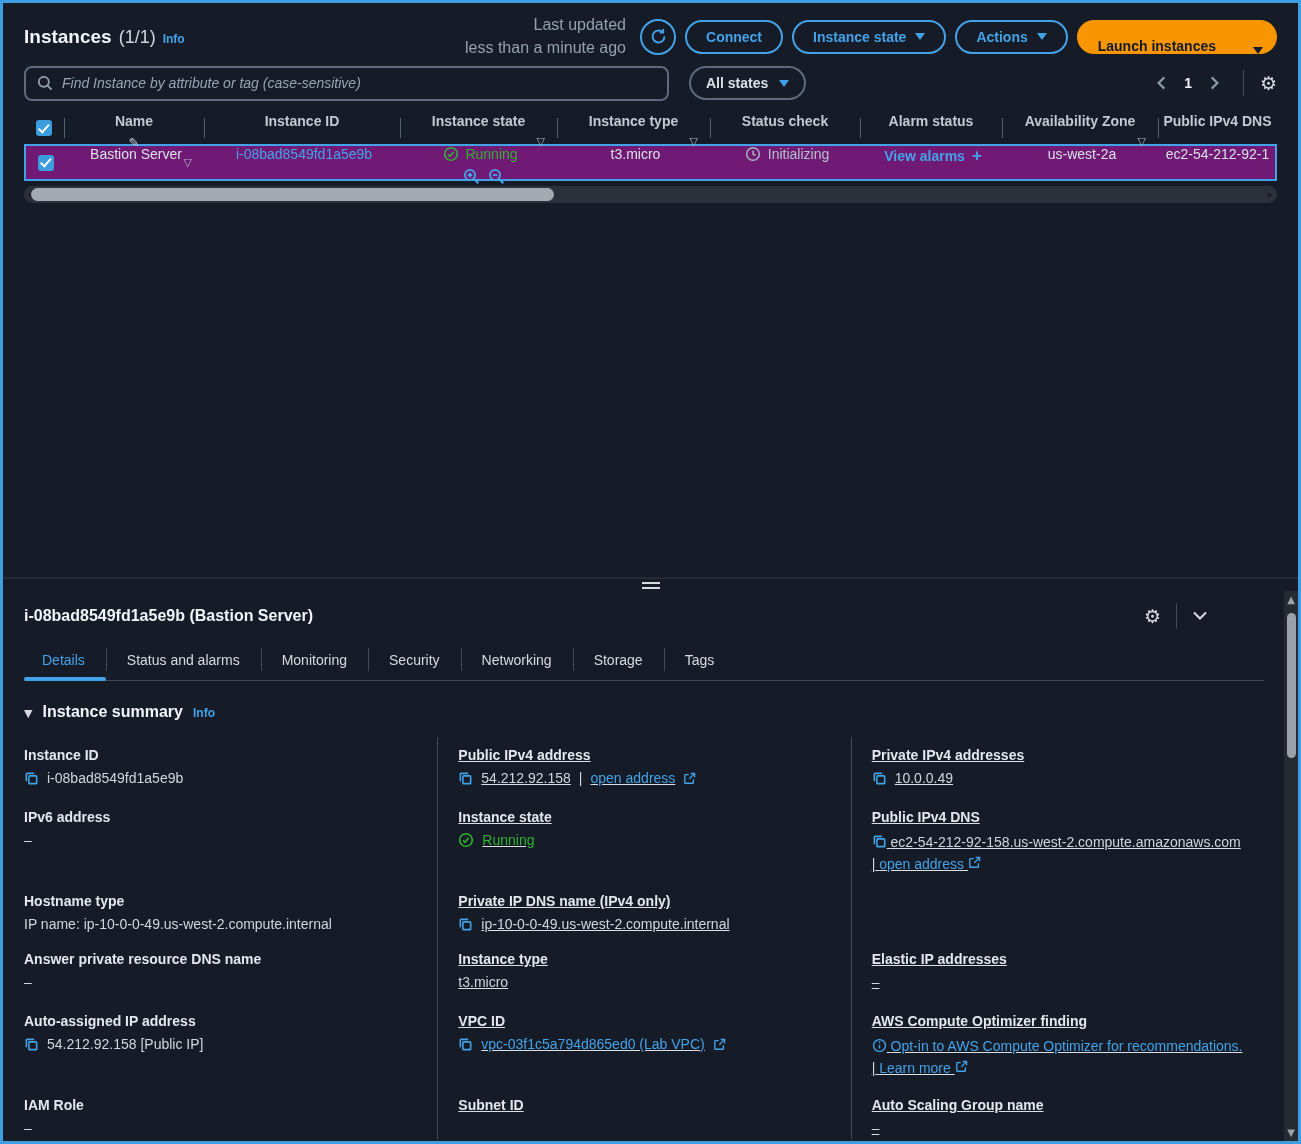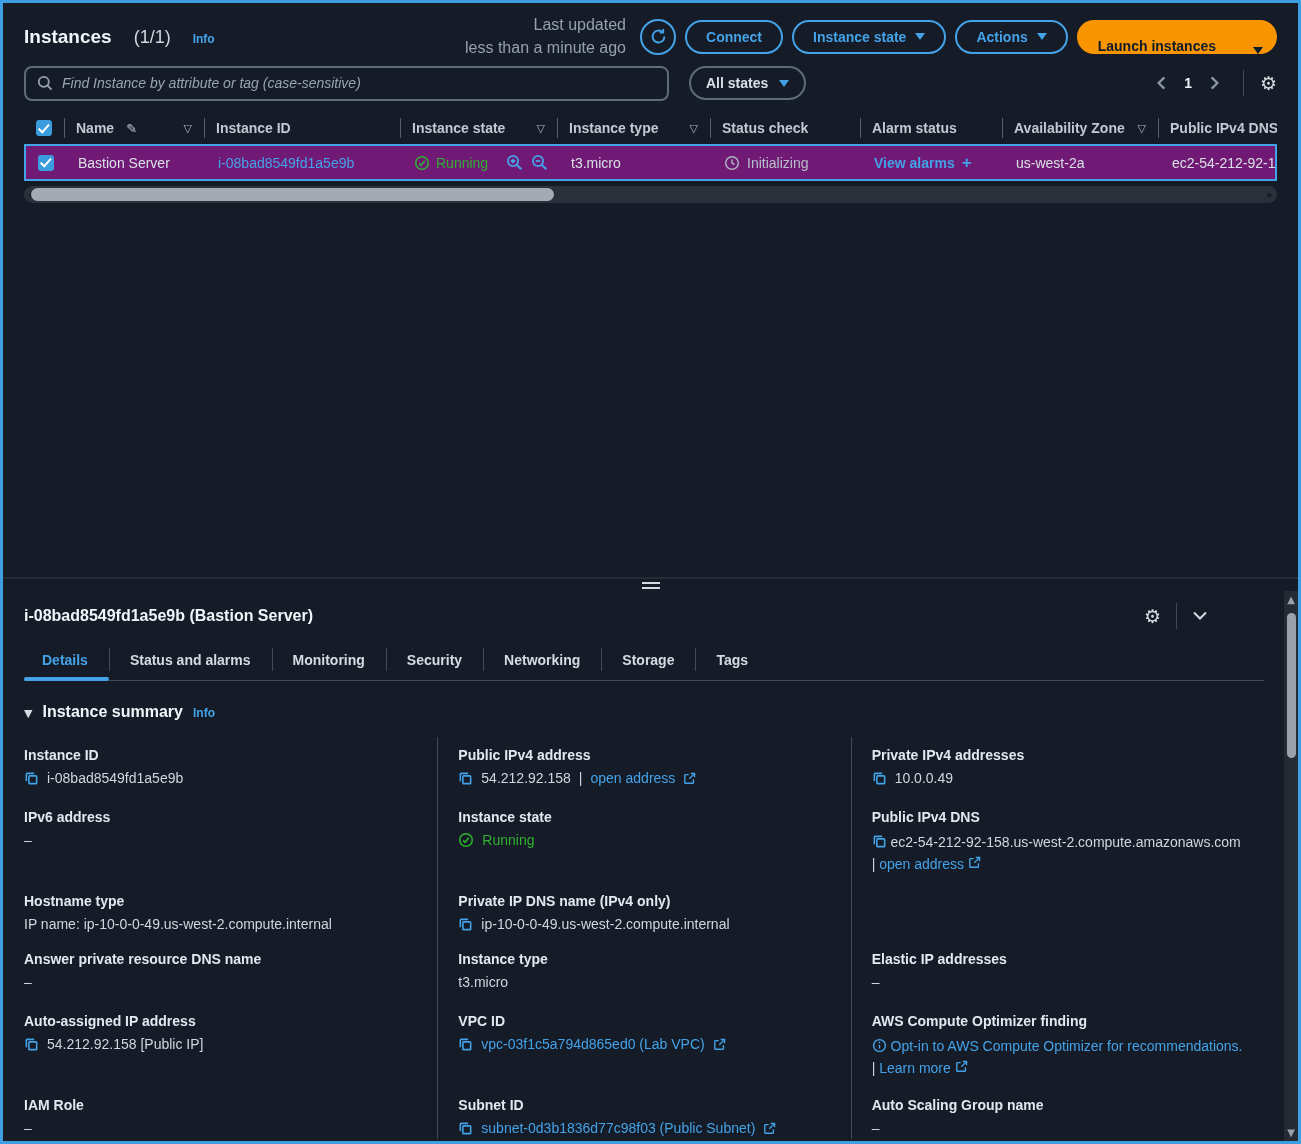--- a/index.html
+++ b/index.html
@@ -9,21 +9,21 @@
     background:#151c27;
     border:3px solid #3d9fe2;
     color:#d9e0e6;
     overflow:hidden;
     position:relative;
   }
   .top-section { height:574px; padding:0 21px; overflow:hidden; }
 
   
   .header-row { display:flex; align-items:center; padding-top:13px; height:54px; }
-  .title-group { display:flex; align-items:baseline; gap:22px; }
+  .title-group { display:flex; align-items:baseline; gap:7px; }
   .page-title { font-size:19px; font-weight:bold; color:#f1f5f9; }
   .page-count { font-size:18px; font-weight:normal; color:#cfd6dd; }
   .info-link { font-size:12px; font-weight:bold; color:#44a2e8; text-decoration:none; }
   .header-actions { margin-left:auto; display:flex; align-items:center; gap:9px; }
   .last-updated { text-align:right; color:#95a0ad; font-size:16px; line-height:1.4; margin-right:5px; }
   .btn-circle { width:36px; height:36px; border-radius:50%; border:2px solid #44a2e8; background:transparent;
     display:flex; align-items:center; justify-content:center; cursor:pointer; }
   .btn { height:34px; border-radius:17px; border:2px solid #44a2e8; background:transparent; color:#44a2e8;
     font-weight:bold; font-size:14px; padding:0 19px; display:flex; align-items:center; gap:9px; cursor:pointer;
     font-family:"Liberation Sans",sans-serif; }
@@ -47,21 +47,21 @@
   .pager { margin-left:auto; display:flex; align-items:center; gap:4px; }
   .pg-btn { background:none; border:none; cursor:pointer; padding:4px 8px; display:flex; align-items:center; }
   .pg-num { font-size:14px; font-weight:bold; color:#eef2f6; padding:0 6px; }
   .pager-divider { width:1px; height:26px; background:#414b58; margin:0 12px; }
   .gear-btn { background:none; border:none; cursor:pointer; color:#d5dbe0; font-size:19px; line-height:1;
     font-family:"DejaVu Sans", sans-serif; }
 
   
   .table { margin-top:12px; }
   .thead { display:flex; align-items:center; height:30px; font-size:14px; font-weight:bold; color:#c1c9d2; }
-  .cell { display:flex; align-items:center; gap:12px; padding:0 12px; height:100%; position:relative; white-space:nowrap; }
+  .cell { display:flex; align-items:center; gap:6px; padding:0 12px; height:100%; position:relative; white-space:nowrap;flex-direction:column; }
   .thead .cell + .cell::before { content:""; position:absolute; left:0; top:5px; bottom:5px; width:1px; background:#545f6e; }
   .c-check { width:40px; justify-content:center; }
   .c-name  { width:140px; }
   .c-id    { width:196px; }
   .c-state { width:157px; }
   .c-type  { width:153px; }
   .c-status{ width:150px; }
   .c-alarm { width:142px; }
   .c-az    { width:156px; }
   .c-dns   { flex:1; overflow:hidden; }
@@ -92,35 +92,35 @@
 
   
   .details-panel { height:550px; padding:0 34px 0 21px; position:relative; overflow:hidden; }
   .panel-header { display:flex; align-items:center; height:46px; padding-top:4px; }
   .panel-title { font-size:16px; font-weight:bold; color:#f1f5f9; }
   .panel-actions { margin-left:auto; display:flex; align-items:center; margin-right:56px; }
   .vdiv { width:1px; height:26px; background:#414b58; margin:0 15px; }
   .chev-btn { background:none; border:none; cursor:pointer; display:flex; align-items:center; }
 
   .tabs { display:flex; height:42px; border-bottom:1px solid #414b58; margin-top:2px; }
-  .tab { position:relative; display:flex; align-items:center; padding:0 21px; font-size:14px; font-weight:bold;
+  .tab { position:relative; display:flex; align-items:center; padding:0 21px; font-size:14px; font-weight:normal;
     color:#d5dbe0; cursor:pointer; background:none; border:none; font-family:"Liberation Sans",sans-serif; }
   .tab:first-child { padding-left:18px; }
   .tab + .tab::before { content:""; position:absolute; left:0; top:9px; bottom:9px; width:1px; background:#414b58; }
   .tab.active { color:#44a2e8; }
   .tab.active::after { content:""; position:absolute; left:0; right:0; bottom:-1px; height:4px; background:#44a2e8; border-radius:2px; }
 
   .panel-content { padding-top:22px; }
   .section-header { display:flex; align-items:baseline; gap:10px; }
   .section-caret { font-size:11px; color:#d5dbe0; font-family:"DejaVu Sans",sans-serif; cursor:pointer; }
   .section-title { font-size:16px; font-weight:bold; color:#f1f5f9; }
 
   .summary-grid { display:grid; grid-template-columns:1fr 1fr 1fr; grid-template-rows:62px 84px 58px 62px 84px 52px; margin-top:16px; }
   .field { padding:10px 18px 0 0; overflow:hidden; }
-  .field.bordered { border-left:1px solid #414b58; padding-left:20px; }
+  .field.bordered { border-left:1px solid #414b58; padding-left:20px;text-decoration:underline; }
   .f-label { font-size:14px; font-weight:bold; color:#e2e8ee; margin-bottom:7px; white-space:nowrap; }
   .f-value { font-size:14px; color:#cfd6dd; display:flex; align-items:center; gap:8px; white-space:nowrap; }
   .f-value.wrap { display:block; line-height:1.55; }
   .copy-btn { background:none; border:none; cursor:pointer; display:inline-flex; align-items:center; flex:none; vertical-align:-2px; padding:0; }
   .pipe { color:#cfd6dd; }
   .green { color:#2fb12f; }
   .ico { display:inline-flex; align-items:center; }
 
   
   .vscroll { position:absolute; right:0; top:0; bottom:0; width:14px; background:#262b33; }
@@ -543,36 +543,20 @@
       </div>
 
       <div class="field" style="grid-column:1;grid-row:6">
         <div class="f-label">IAM Role</div>
         <div class="f-value">
             <span>–</span>
           </div>
       </div>
       <div class="field bordered" style="grid-column:2;grid-row:6">
         <div class="f-label">Subnet ID</div>
-        <div class="f-value">
-          <button class="copy-btn">
-              <svg width="15" height="15" viewBox="0 0 16 16" fill="none" stroke="#44a2e8" stroke-width="1.7">
-                <rect x="5.2" y="5.2" width="8.3" height="8.3" rx="0.8"></rect>
-                <path d="M10.8 2.5H3.4a0.9 0.9 0 0 0-0.9 0.9v7.4"></path>
-              </svg>
-            </button>
-          <a class="link">subnet-0d3b1836d77c98f03 (Public Subnet)</a>
-          <span class="ico">
-              <svg width="13" height="13" viewBox="0 0 16 16" fill="none" stroke="#44a2e8" stroke-width="1.7">
-                <path d="M7 3.2H3.2a1 1 0 0 0-1 1v8.6a1 1 0 0 0 1 1h8.6a1 1 0 0 0 1-1V9"></path>
-                <path d="M9.5 1.8h4.7v4.7"></path>
-                <path d="M14 2L7.8 8.2"></path>
-              </svg>
-            </span>
-        </div>
       </div>
       <div class="field bordered" style="grid-column:3;grid-row:6">
         <div class="f-label">Auto Scaling Group name</div>
         <div class="f-value">
             <span>–</span>
           </div>
       </div>
 
     </div>
   </div>

